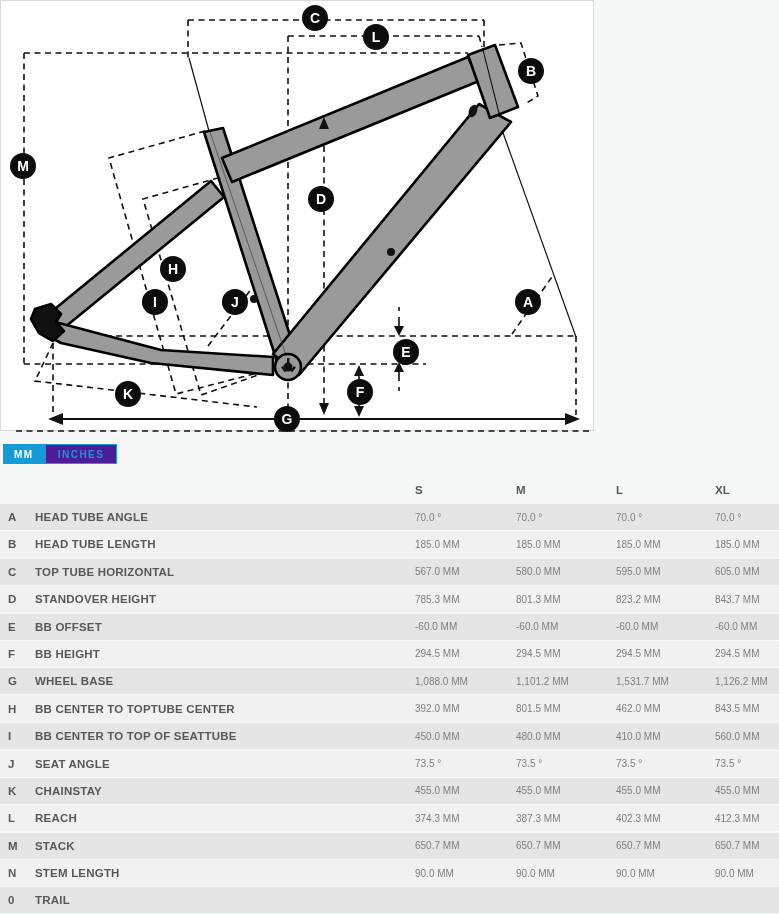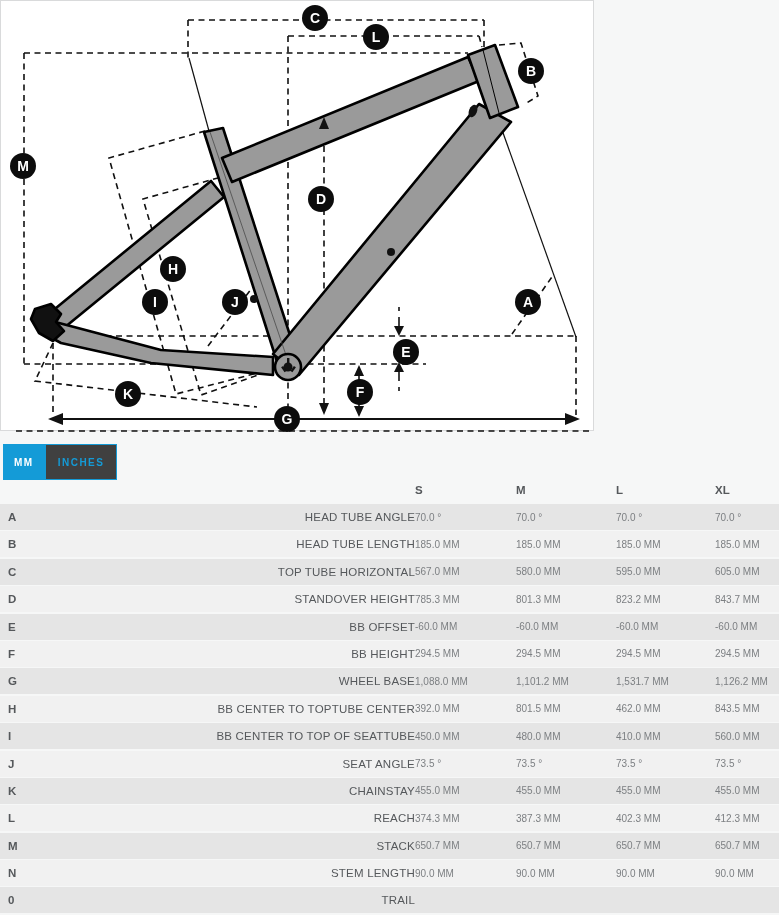--- a/index.html
+++ b/index.html
@@ -4,33 +4,33 @@
 <style>
   html,body{margin:0;padding:0;}
   body{width:779px;height:915px;background:#f6f7f7;font-family:"Liberation Sans",sans-serif;overflow:hidden;}
   .page{position:relative;width:779px;height:915px;}
 
   
   .diagram-wrap{position:absolute;left:0;top:0;width:594px;height:431px;background:#ffffff;border:1px solid #d9dadb;box-sizing:border-box;}
   .diagram-wrap svg{display:block;}
 
   
-  .unit-tabs{position:absolute;left:3px;top:444px;display:flex;height:36px;}
+  .unit-tabs{position:absolute;left:3px;top:444px;display:flex;height:20px;}
   .tab{display:flex;align-items:center;justify-content:center;font-size:10px;font-weight:bold;letter-spacing:1.5px;box-sizing:border-box;cursor:pointer;}
   .tab-active{color:#ffffff;padding:0 11px;}
-  .tab-inactive{background:#404040;padding:0 12px;border:1px solid;}
+  .tab-inactive{background:#4c1d95;padding:0 12px;border:1px solid;}
 
   
   .geo-table{position:absolute;left:0;top:477px;width:779px;}
   .trow{display:grid;grid-template-columns:27px 380px 101px 100px 99px auto;align-items:center;padding-left:8px;height:26px;margin-bottom:1.4px;box-sizing:border-box;}
   .thead{height:26px;margin-bottom:1px;background:transparent;}
   .dark{background:#e5e5e5;}
   .light{background:#f1f1f1;}
   .c-letter{font-size:11.5px;font-weight:bold;color:#55585b;}
-  .c-name{font-size:11.5px;font-weight:normal;color:#55585b;letter-spacing:.2px;text-align:right;}
+  .c-name{font-size:11.5px;font-weight:bold;color:#55585b;letter-spacing:.2px;}
   .c-val{font-size:10px;color:#7c7f82;}
   .c-head{font-size:11.5px;font-weight:bold;color:#55585b;}
 </style>
 </head>
 <body>
 
 <div class="page">
 
   <div class="diagram-wrap">
     <svg width="594" height="431" viewBox="0 0 594 431">

